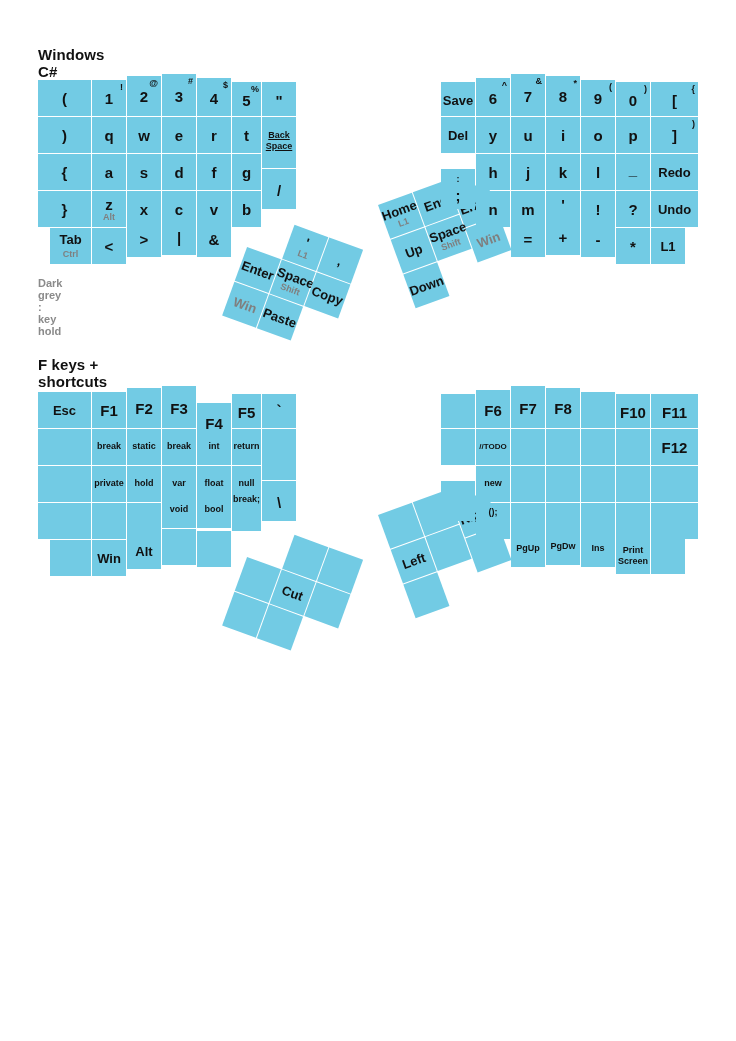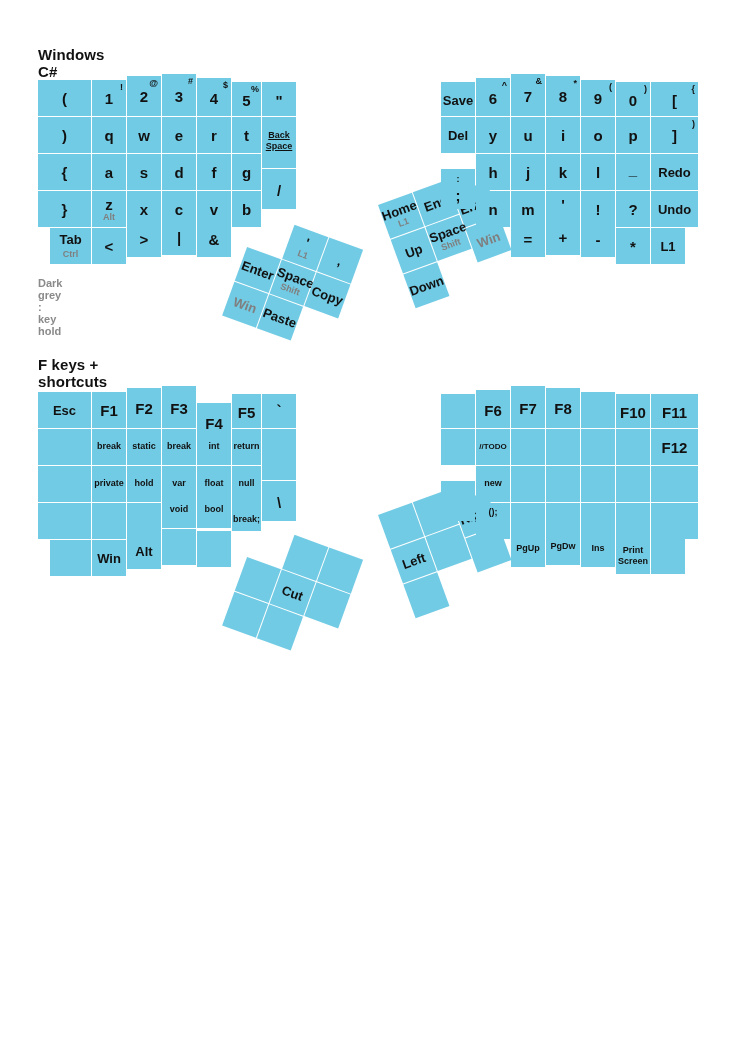--- a/index.html
+++ b/index.html
@@ -393,21 +393,21 @@
   <div class="key" style="left:127px;top:503px;width:34px;height:36px;">
     <span class="sm ctr" style="top:13px;"></span>
   </div>
   <div class="key" style="left:162px;top:492px;width:34px;height:36px;">
     <span class="sm ctr" style="top:13px;">void</span>
   </div>
   <div class="key" style="left:197px;top:492px;width:34px;height:36px;">
     <span class="sm ctr" style="top:13px;">bool</span>
   </div>
   <div class="key" style="left:232px;top:495px;width:29px;height:36px;">
-    <span class="sm ctr" style="top:20px;">break;</span>
+    <span class="sm ctr" style="top:0;">break;</span>
   </div>
   <div class="key" style="left:262px;top:481px;width:34px;height:40px;">
     <span class="lg ctr" style="top:14px;">\</span>
   </div>
 
   <div class="key" style="left:50px;top:540px;width:41px;height:36px;">
     <span class="sm ctr" style="top:13px;"></span>
   </div>
   <div class="key" style="left:92px;top:540px;width:34px;height:36px;">
     <span class="md ctr" style="top:12px;">Win</span>

